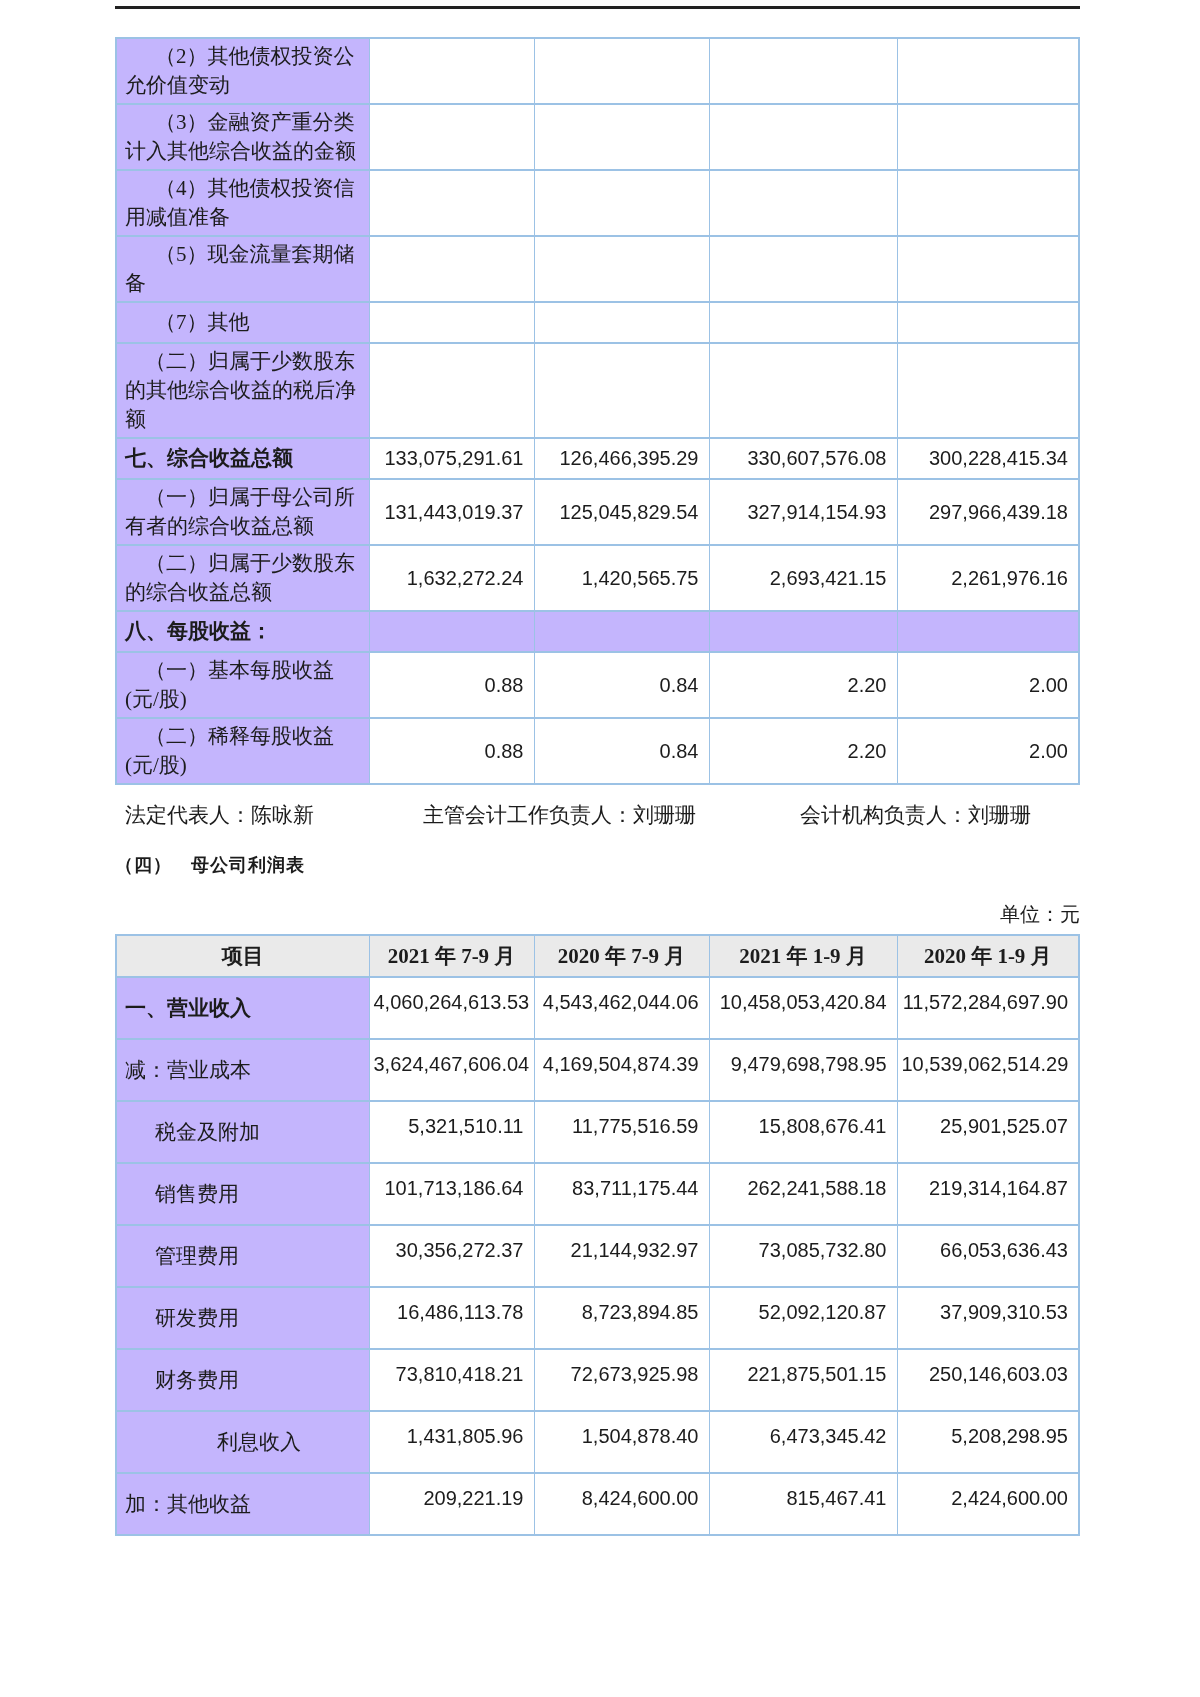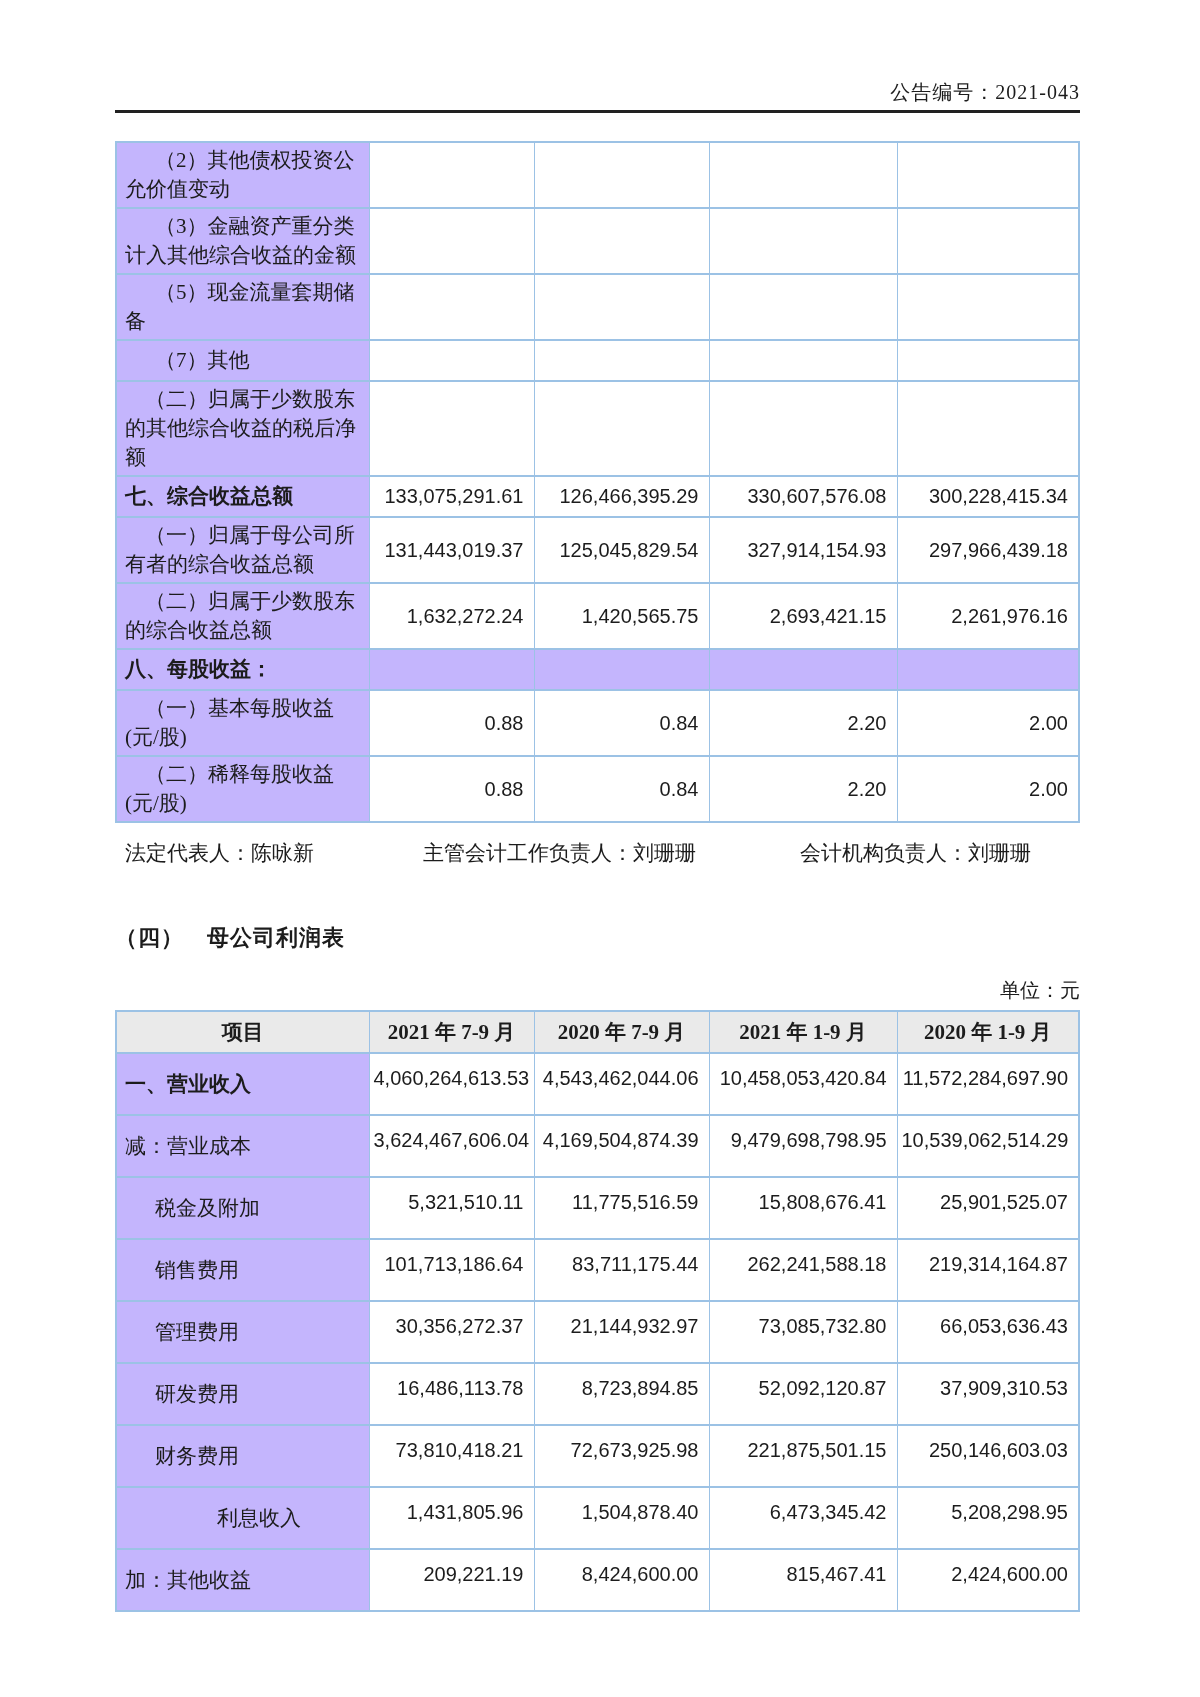--- a/index.html
+++ b/index.html
@@ -28,38 +28,37 @@
   }
   tr.fill td{background:#c4b5fd;}
 
   .t1{margin-top:28px;}
   .t1 td{height:33px;}
 
   .sigline{position:relative;height:28px;margin-top:16px;font-size:21px;}
   .sigline span{position:absolute;top:0;white-space:nowrap;}
   .sig1{left:10px;} .sig2{left:308px;} .sig3{left:685px;}
 
-  .section-title{margin-top:56px;font-size:22px;font-weight:bold;letter-spacing:1px;}
+  .section-title{margin-top:24px;font-size:18px;font-weight:bold;letter-spacing:1px;}
   .unit{margin-top:24px;margin-bottom:6px;text-align:right;font-size:20px;}
 
   .t2 td{height:32px;}
   .t2 .lbl{line-height:26px;padding:14px 8px;font-size:21px;}
   .t2 .num{padding:2px 10px 13px 4px;}
   .t2 th{
     background:#EAEAEA;font-size:21px;font-weight:bold;text-align:center;
     height:36px;padding:2px;font-family:"Liberation Serif","DejaVu Serif",serif;
   }
 </style>
 </head>
 <body>
 
 <div class="page">
   <div class="content">
 
-    <div class="announce">公告编号：2021-043</div>
     <div class="rule"></div>
 
     <table class="t1">
       <colgroup>
         <col style="width:253px">
           <col style="width:165px">
           <col style="width:175px">
           <col style="width:188px">
           <col style="width:182px">
       </colgroup>
@@ -72,20 +71,27 @@
             <td class="num"></td>
           </tr>
           <tr>
             <td class="lbl ind2">（3）金融资产重分类计入其他综合收益的金额</td>
             <td class="num"></td>
             <td class="num"></td>
             <td class="num"></td>
             <td class="num"></td>
           </tr>
           <tr>
+            <td class="lbl ind2">（4）其他债权投资信用减值准备</td>
+            <td class="num"></td>
+            <td class="num"></td>
+            <td class="num"></td>
+            <td class="num"></td>
+          </tr>
+          <tr>
             <td class="lbl ind2">（5）现金流量套期储备</td>
             <td class="num"></td>
             <td class="num"></td>
             <td class="num"></td>
             <td class="num"></td>
           </tr>
           <tr>
             <td class="lbl ind2">（7）其他</td>
             <td class="num"></td>
             <td class="num"></td>

